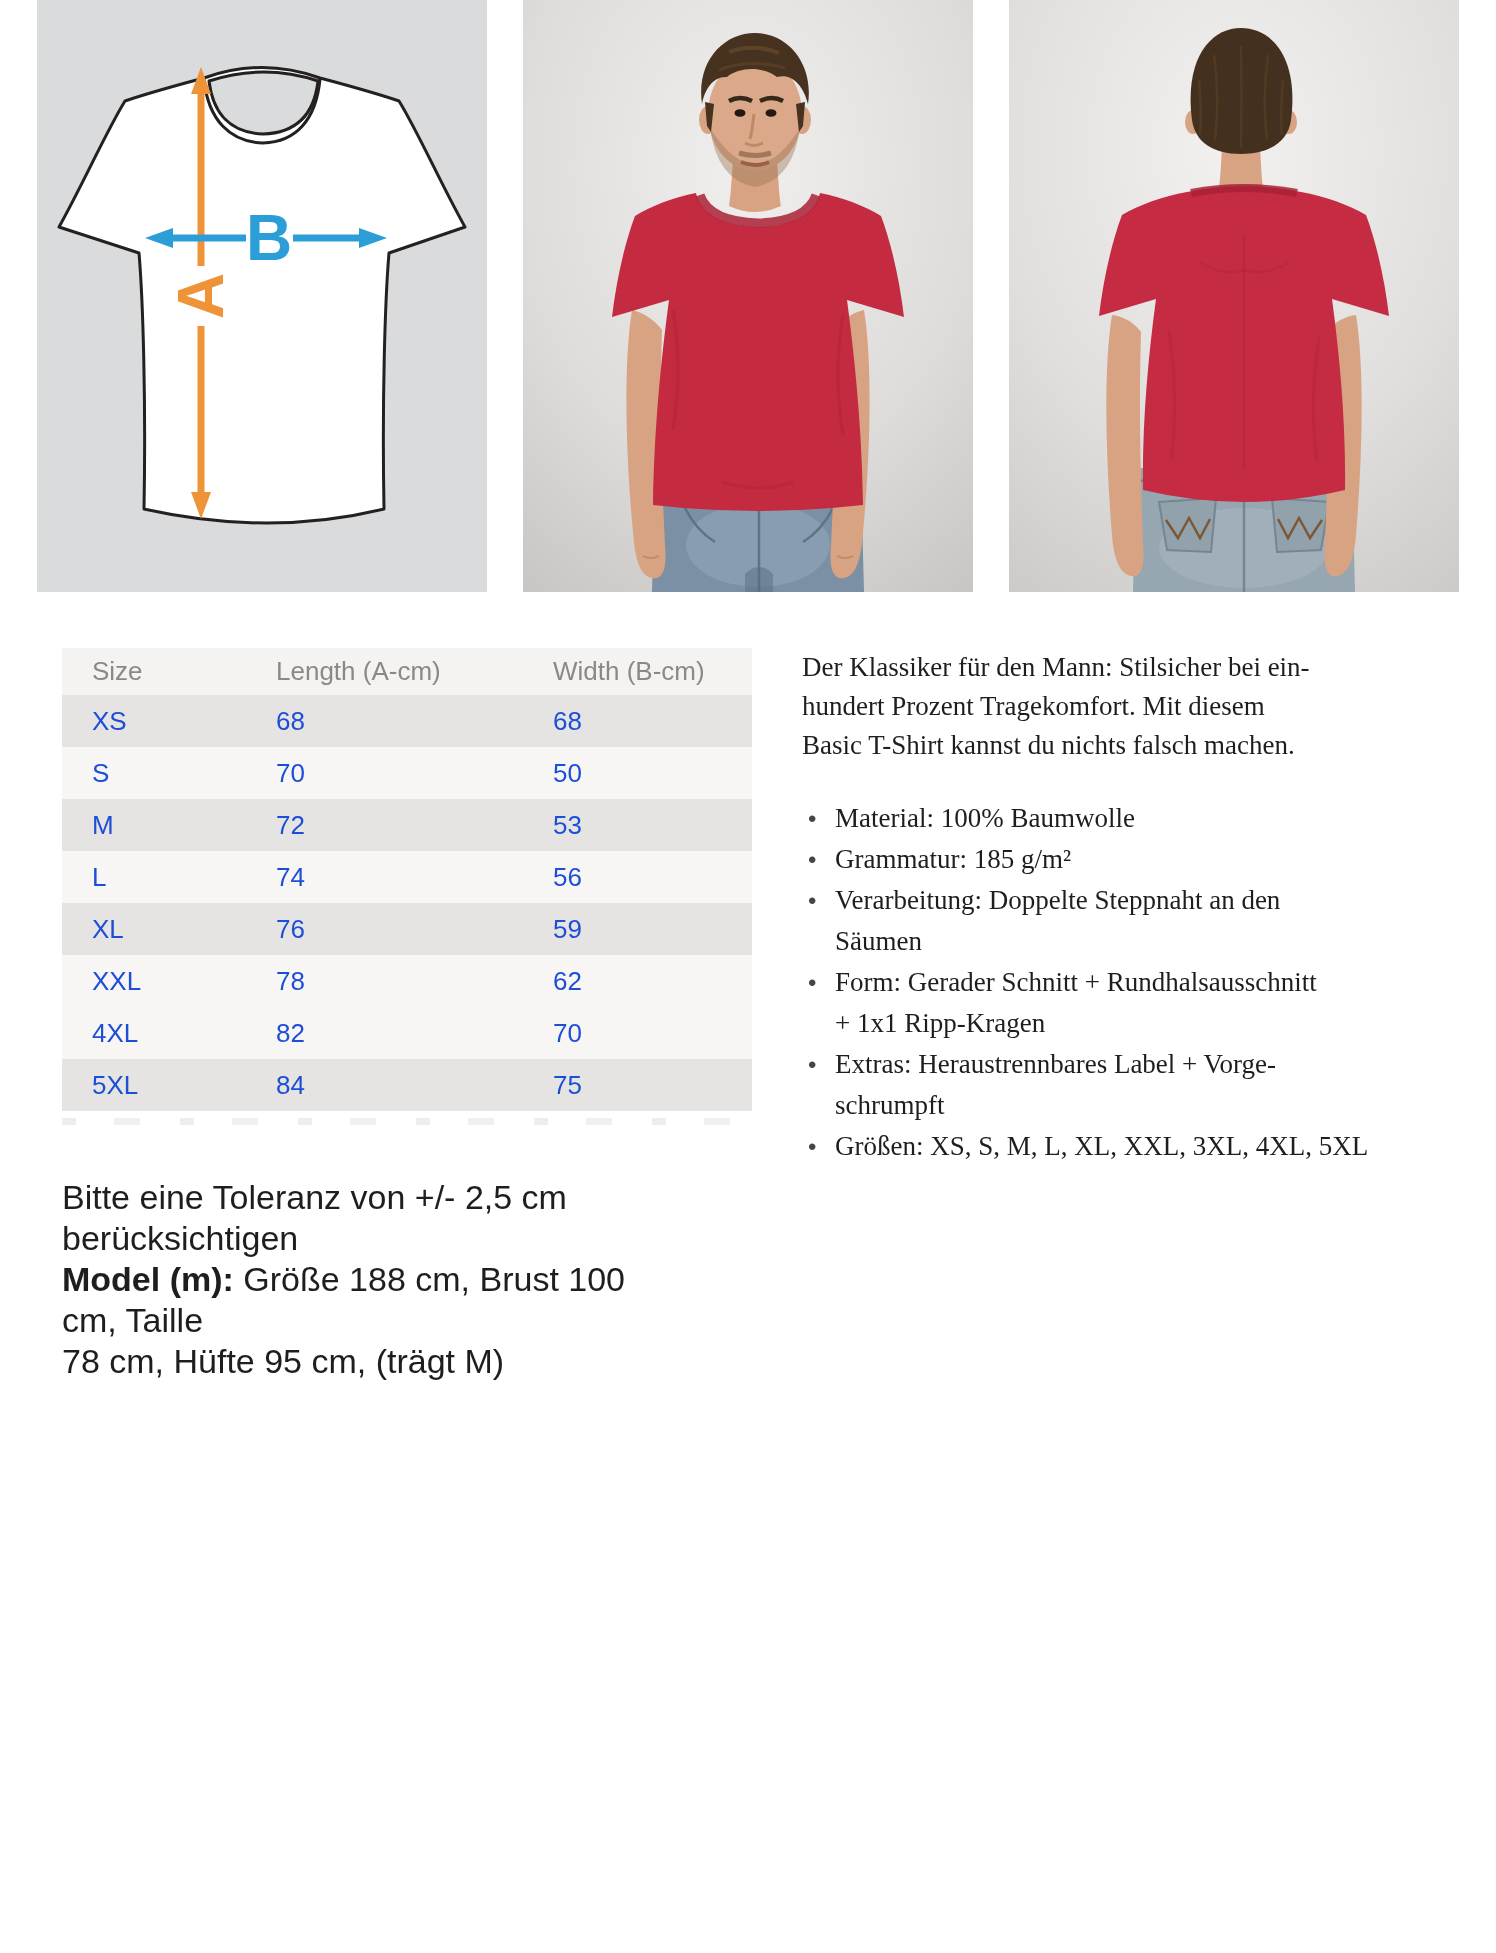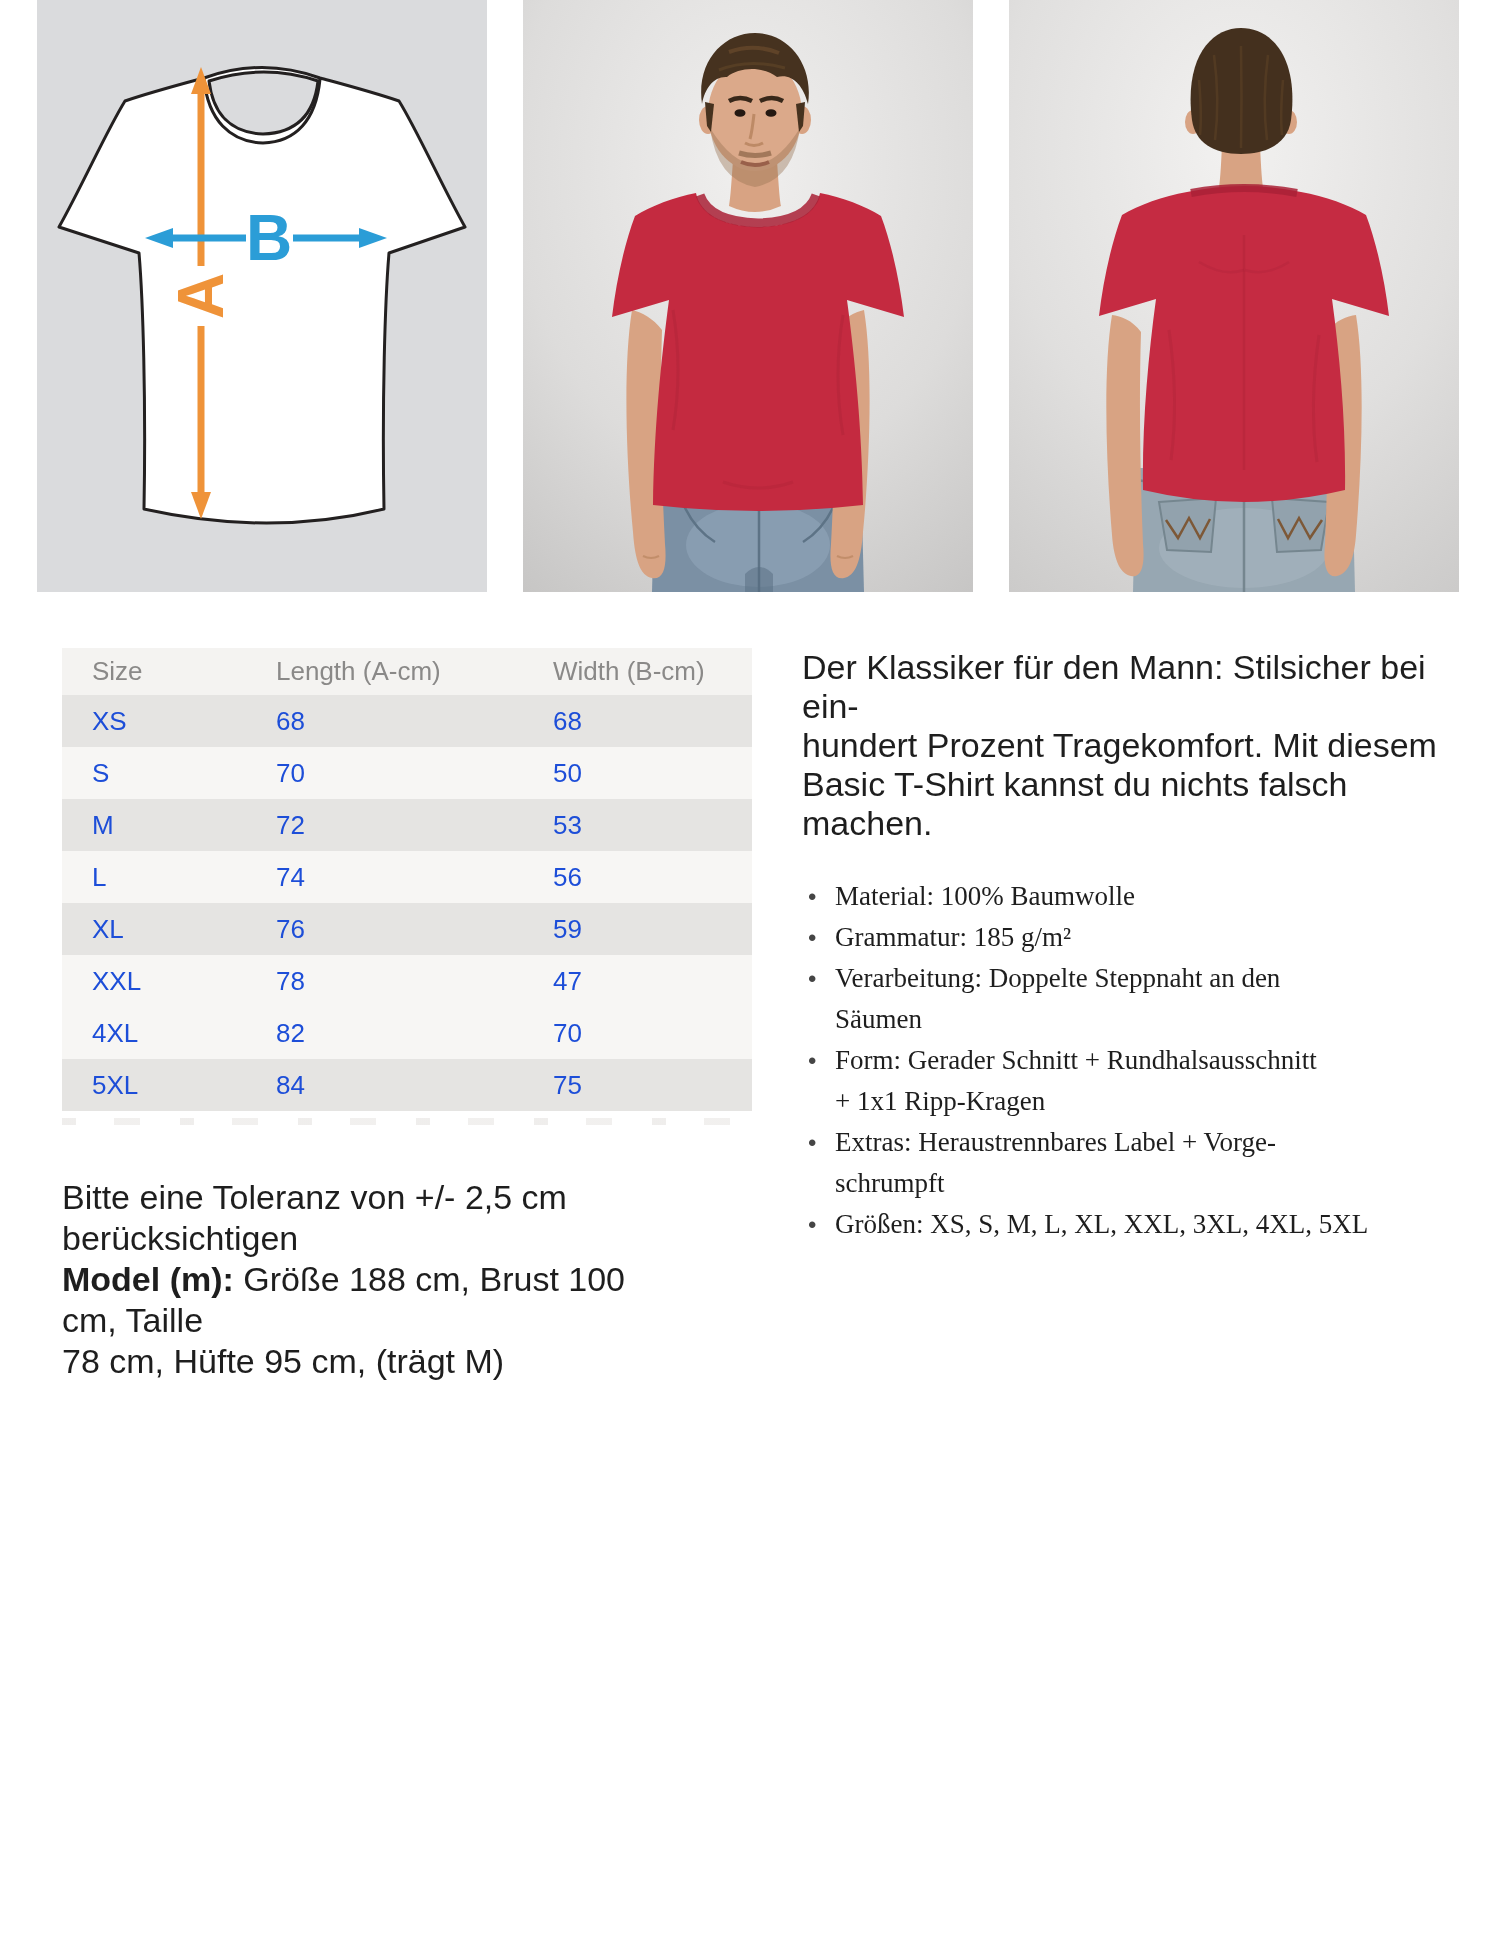--- a/index.html
+++ b/index.html
@@ -41,21 +41,21 @@
 
   .table-cropped-row {
     width:690px; height:7px; margin-top:7px; opacity:.75;
     background:repeating-linear-gradient(90deg,
       #eae8e6 0 14px, transparent 14px 52px,
       #edebe9 52px 78px, transparent 78px 118px);
   }
 
   
   .intro {
-    font-size:34px; line-height:39px; white-space:pre-line;
+    font-size:27px; line-height:39px; white-space:pre-line;font-family:Liberation Serif, serif;
   }
   ul.features { list-style:none; margin-top:33px; }
   ul.features li {
     position:relative; padding-left:33px;
     font-size:27px; line-height:41px;
   }
   ul.features li .dot {
     position:absolute; left:6px; top:0; color:#454545; font-size:24px; line-height:41px;
   }
   ul.features li .li-text { white-space:pre-line;font-family:Liberation Serif, serif; }
@@ -255,21 +255,21 @@
             <td>56</td>
         </tr>
         <tr class="row-dark">
           <td>XL</td>
             <td>76</td>
             <td>59</td>
         </tr>
         <tr class="row-light">
           <td>XXL</td>
             <td>78</td>
-            <td>47</td>
+            <td>62</td>
         </tr>
         <tr class="row-light">
           <td>4XL</td>
             <td>82</td>
             <td>70</td>
         </tr>
         <tr class="row-dark">
           <td>5XL</td>
             <td>84</td>
             <td>75</td>

